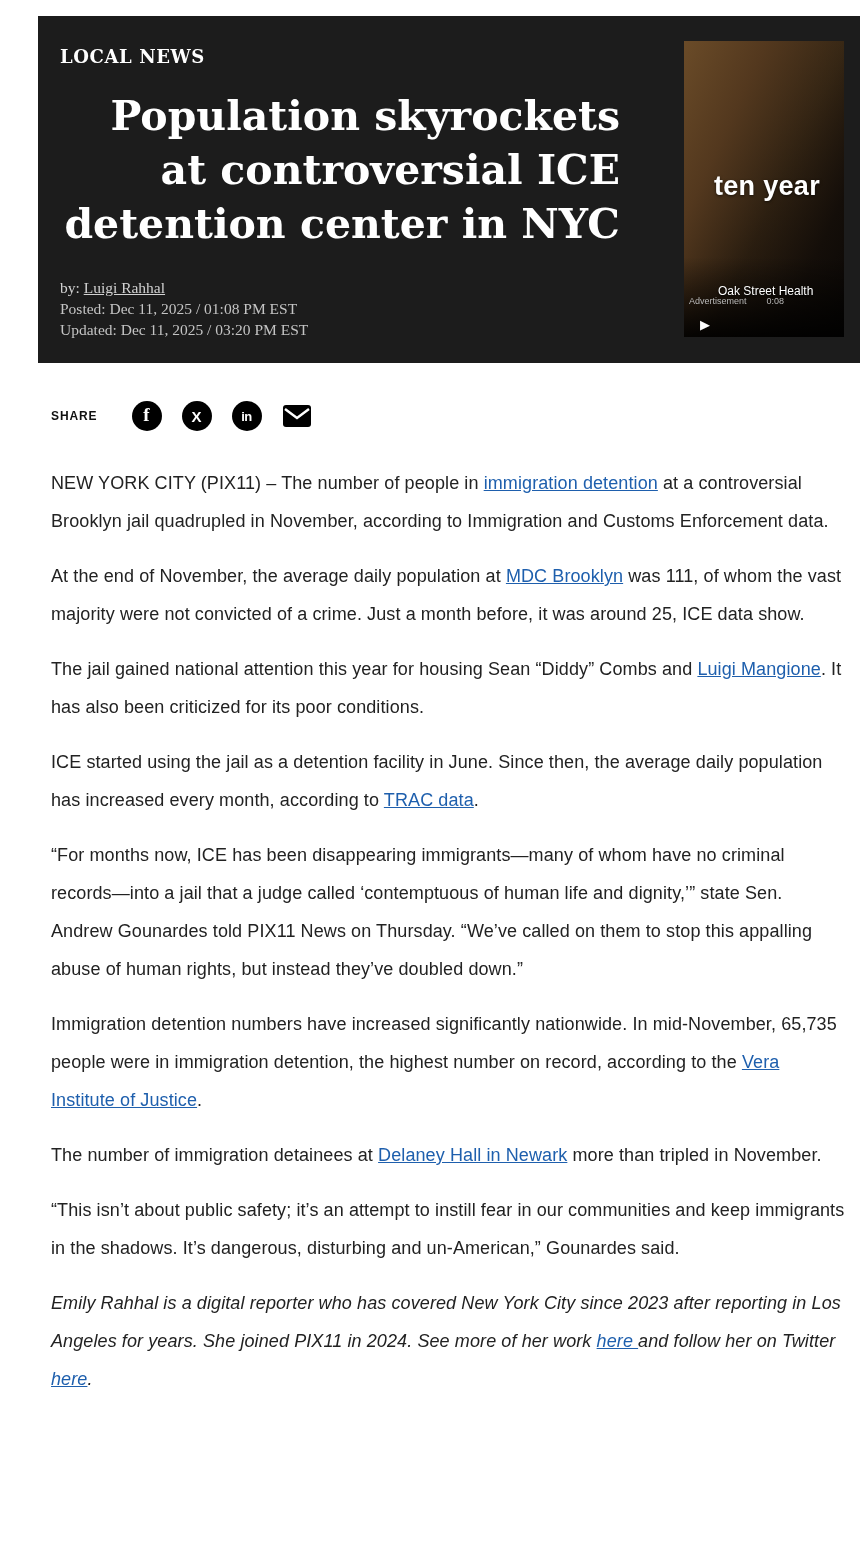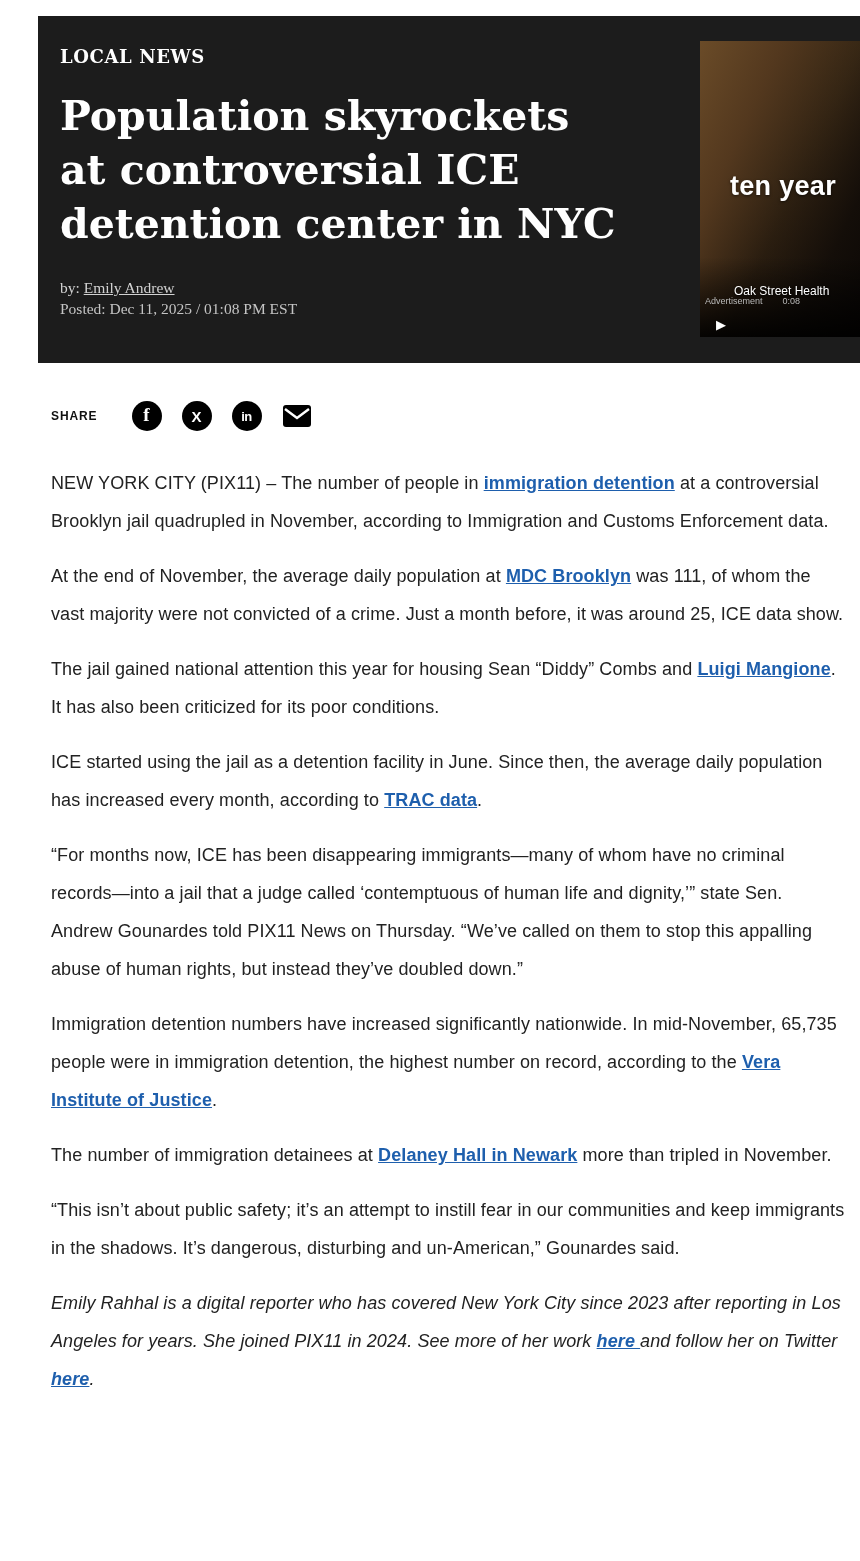--- a/index.html
+++ b/index.html
@@ -4,27 +4,27 @@
 <style>
   * { margin:0; padding:0; box-sizing:border-box; }
   html,body { background:#ffffff; }
   body { font-family:"Liberation Sans", sans-serif; }
   .page { position:relative; width:860px; min-height:1561px; margin:16px auto; background:#fff; overflow:hidden; }
 
   
   .hero { position:relative; margin-left:38px; height:347px; background:#1c1c1c; overflow:hidden; }
   .hero-inner { padding:30px 0 0 22px; }
   .category { font-family:"DejaVu Serif","Liberation Serif",serif; font-weight:700; font-size:18px; letter-spacing:0.6px; color:#ffffff; }
-  .headline { margin-top:22px; max-width:560px; font-family:"DejaVu Serif","Liberation Serif",serif; font-weight:700; font-size:41px; line-height:54px; color:#ffffff; }
+  .headline { margin-top:22px; max-width:560px; font-family:"DejaVu Serif","Liberation Serif",serif; font-weight:700; font-size:41px; line-height:54px; color:#ffffff;text-align:right; }
   .byline { margin-top:26px; font-family:"Liberation Serif",serif; font-size:15.5px; color:#d2d2d2; line-height:21px; }
   .byline a { color:#d2d2d2; text-decoration:underline; cursor:pointer; }
   .meta { font-family:"Liberation Serif",serif; font-size:15.5px; color:#c4c4c4; line-height:21px; }
 
   
-  .video-player { position:absolute; top:25px; right:0; width:160px; height:296px; background:#6d28d9; cursor:pointer; }
+  .video-player { position:absolute; top:25px; right:16px; width:160px; height:296px; background:#6d28d9; cursor:pointer; }
   .thumb { position:absolute; inset:0; background:linear-gradient(115deg,#6a4b28 0%,#53381e 28%,#33231366 55%,#140e09 78%,#0a0705 100%), linear-gradient(#3a2a16,#1a120a); }
   .thumb::after { content:""; position:absolute; left:0; right:0; bottom:0; height:80px; background:linear-gradient(transparent, rgba(0,0,0,0.9)); }
   .ad-overlay-text { position:absolute; top:130px; left:30px; color:#fff; font-weight:700; font-size:27px; letter-spacing:0.3px; white-space:nowrap; text-shadow:0 1px 3px rgba(0,0,0,.6); z-index:2; }
   .advertiser { position:absolute; top:243px; left:34px; color:#fff; font-weight:400; font-size:12px; white-space:nowrap; z-index:3; text-shadow:0 1px 2px #000; }
   .ad-label-row { position:absolute; top:255px; left:5px; color:#b9b9b9; font-size:9px; display:flex; gap:20px; z-index:2; white-space:nowrap; }
   .play-button { position:absolute; bottom:6px; left:16px; color:#fff; font-size:13px; z-index:3; line-height:1; }
 
   
   .share-row { display:flex; align-items:center; margin:38px 0 0 51px; }
   .share-label { font-size:12px; font-weight:700; letter-spacing:0.9px; color:#111; }
@@ -32,36 +32,37 @@
   .icon-circle { width:30px; height:30px; border-radius:50%; background:#000; color:#fff; display:flex; align-items:center; justify-content:center; font-weight:700; cursor:pointer; user-select:none; }
   .glyph-fb { font-family:"Liberation Serif",serif; font-size:19px; padding-bottom:2px; }
   .glyph-x  { font-size:15px; }
   .glyph-li { font-size:13px; letter-spacing:-0.5px; }
   .email-btn { width:30px; height:26px; display:flex; align-items:center; justify-content:center; cursor:pointer; }
 
   
   .article-body { padding:33px 15px 28px 51px; }
   .article-body p { font-size:18px; line-height:38px; color:#222; margin-bottom:17px; max-width:795px; letter-spacing:0.1px; }
   .article-body p.italic { font-style:italic; }
-  .article-body a { color:#1e5fad; font-weight:700; text-decoration:underline; cursor:pointer; }
+  .article-body a { color:#1e5fad; font-weight:400; text-decoration:underline; cursor:pointer; }
 </style>
 </head>
 <body>
 
 <div class="page">
 
   <header class="hero">
     <div class="hero-inner">
       <div class="category">LOCAL NEWS</div>
       <h1 class="headline">Population skyrockets at controversial ICE detention center in NYC</h1>
       <div class="byline">
         <span>by:</span>
-        <a>Emily Andrew</a>
+        <a>Luigi Rahhal</a>
       </div>
       <div class="meta">Posted: Dec 11, 2025 / 01:08 PM EST</div>
+      <div class="meta">Updated: Dec 11, 2025 / 03:20 PM EST</div>
     </div>
 
     <div class="video-player">
       <div class="thumb"></div>
       <div class="ad-overlay-text">ten year</div>
       <div class="advertiser">Oak Street Health</div>
       <div class="ad-label-row">
         <span>Advertisement</span>
         <span>0:08</span>
       </div>

